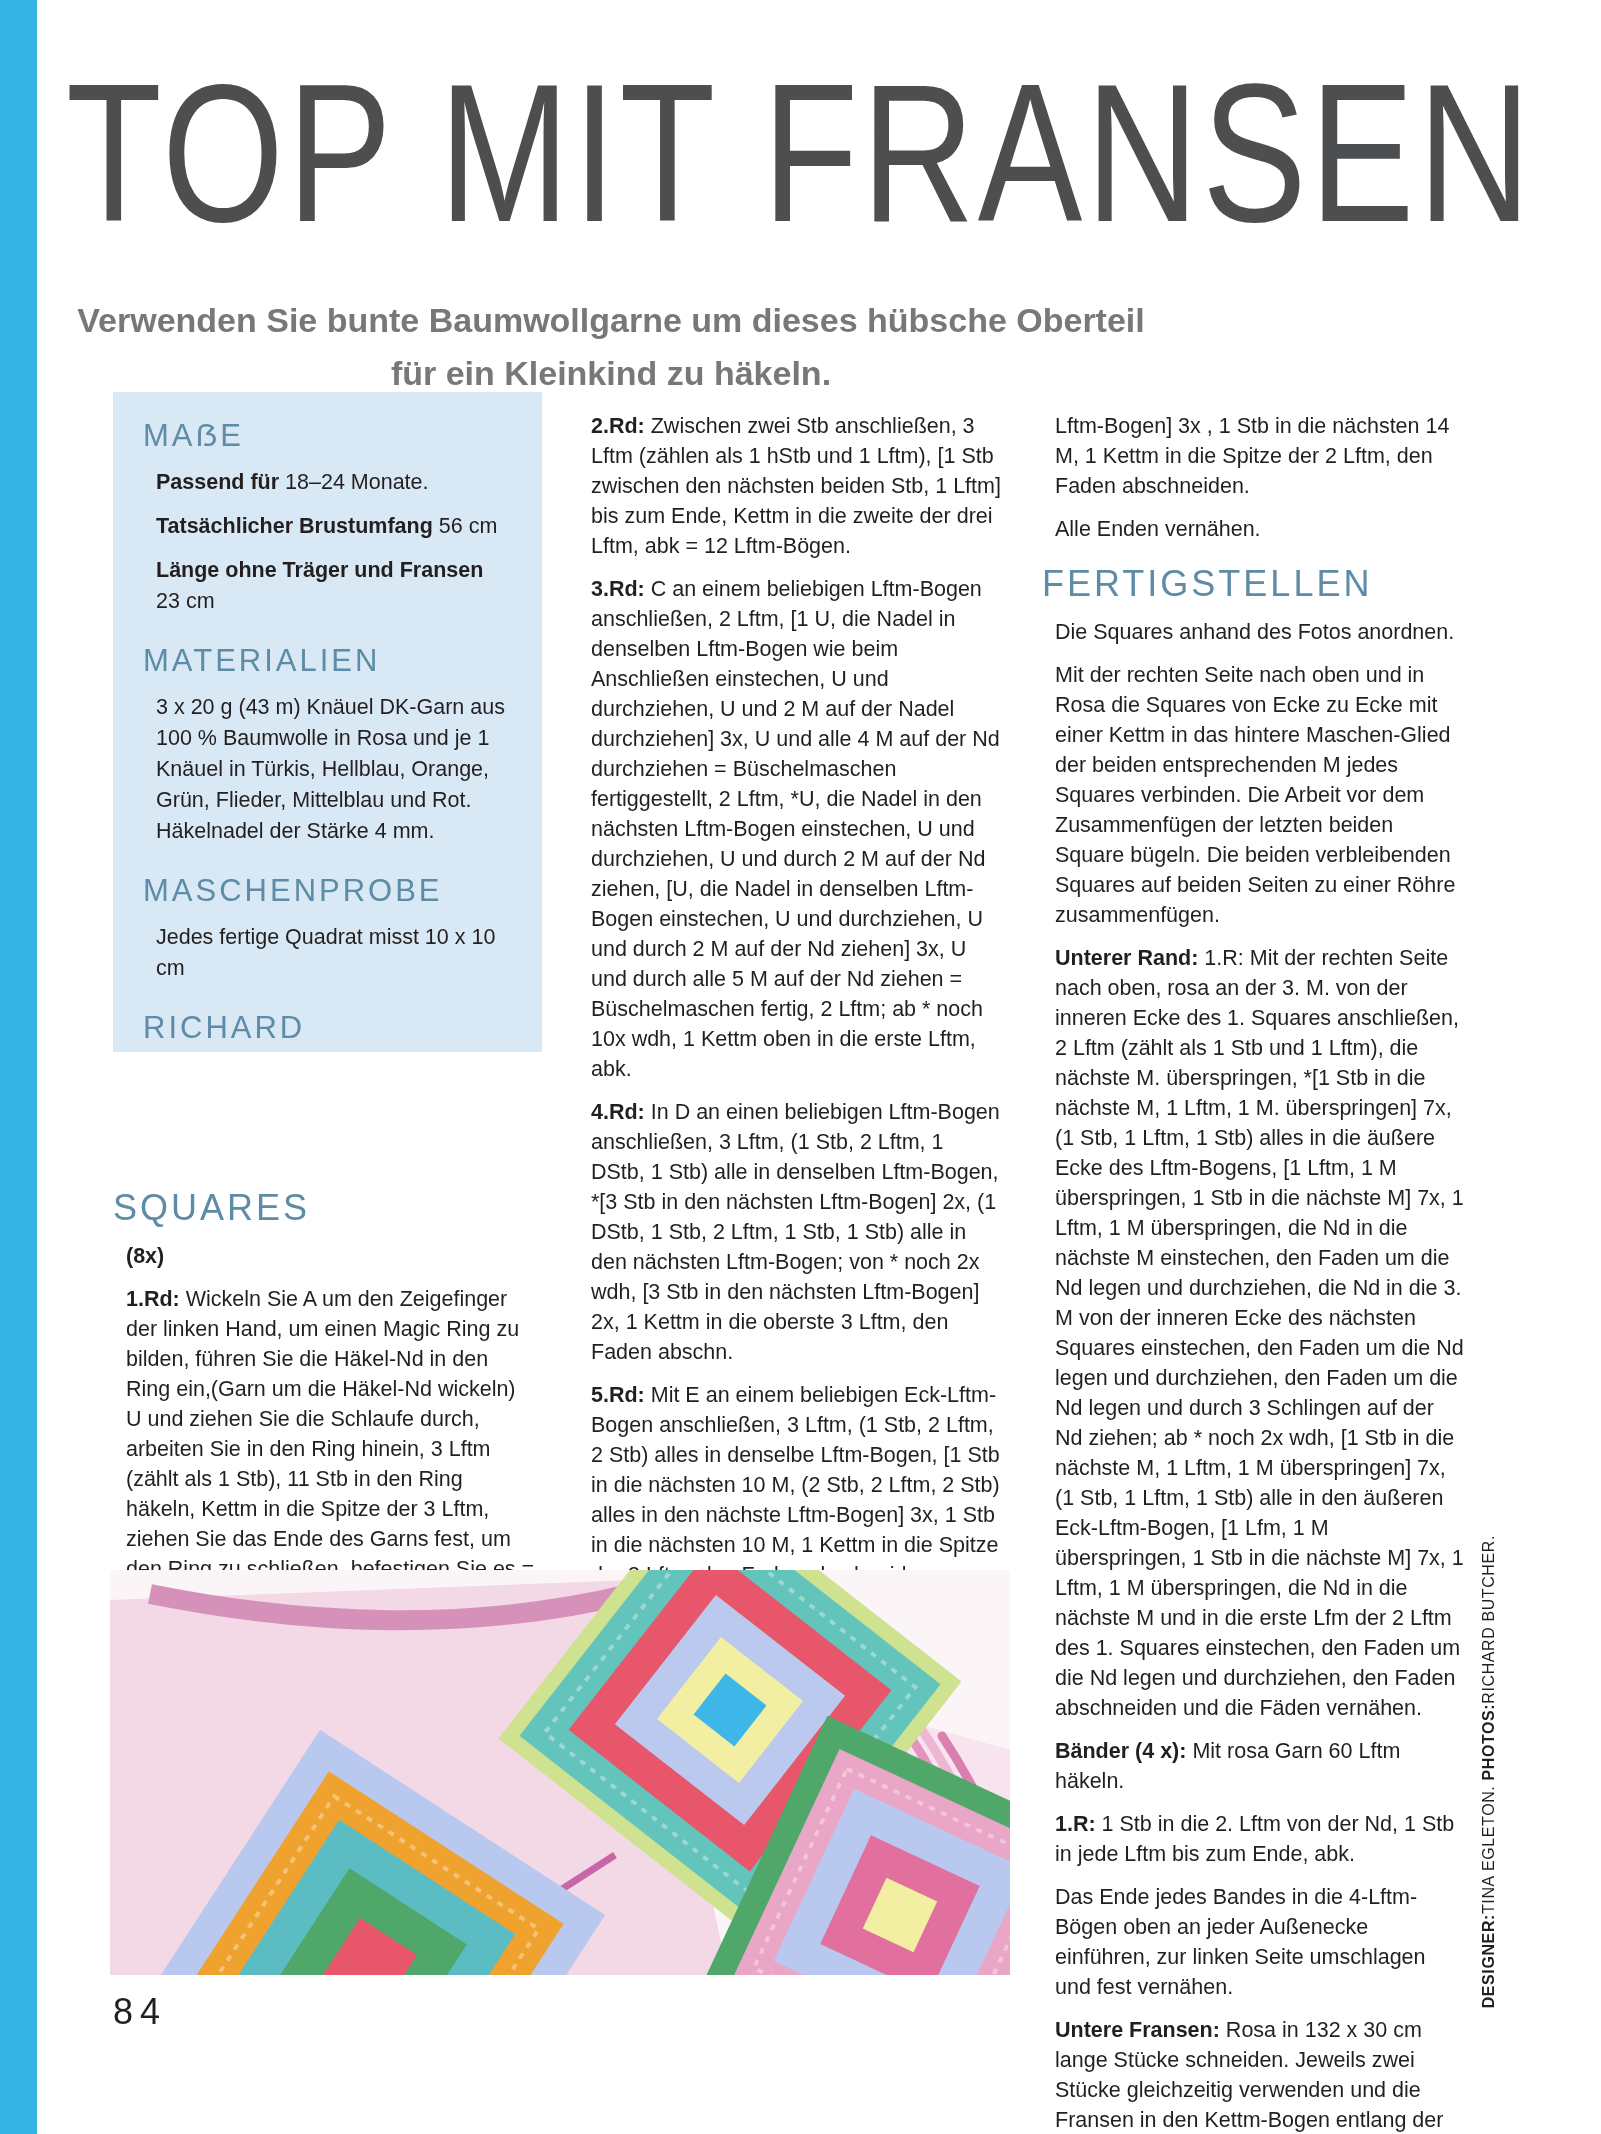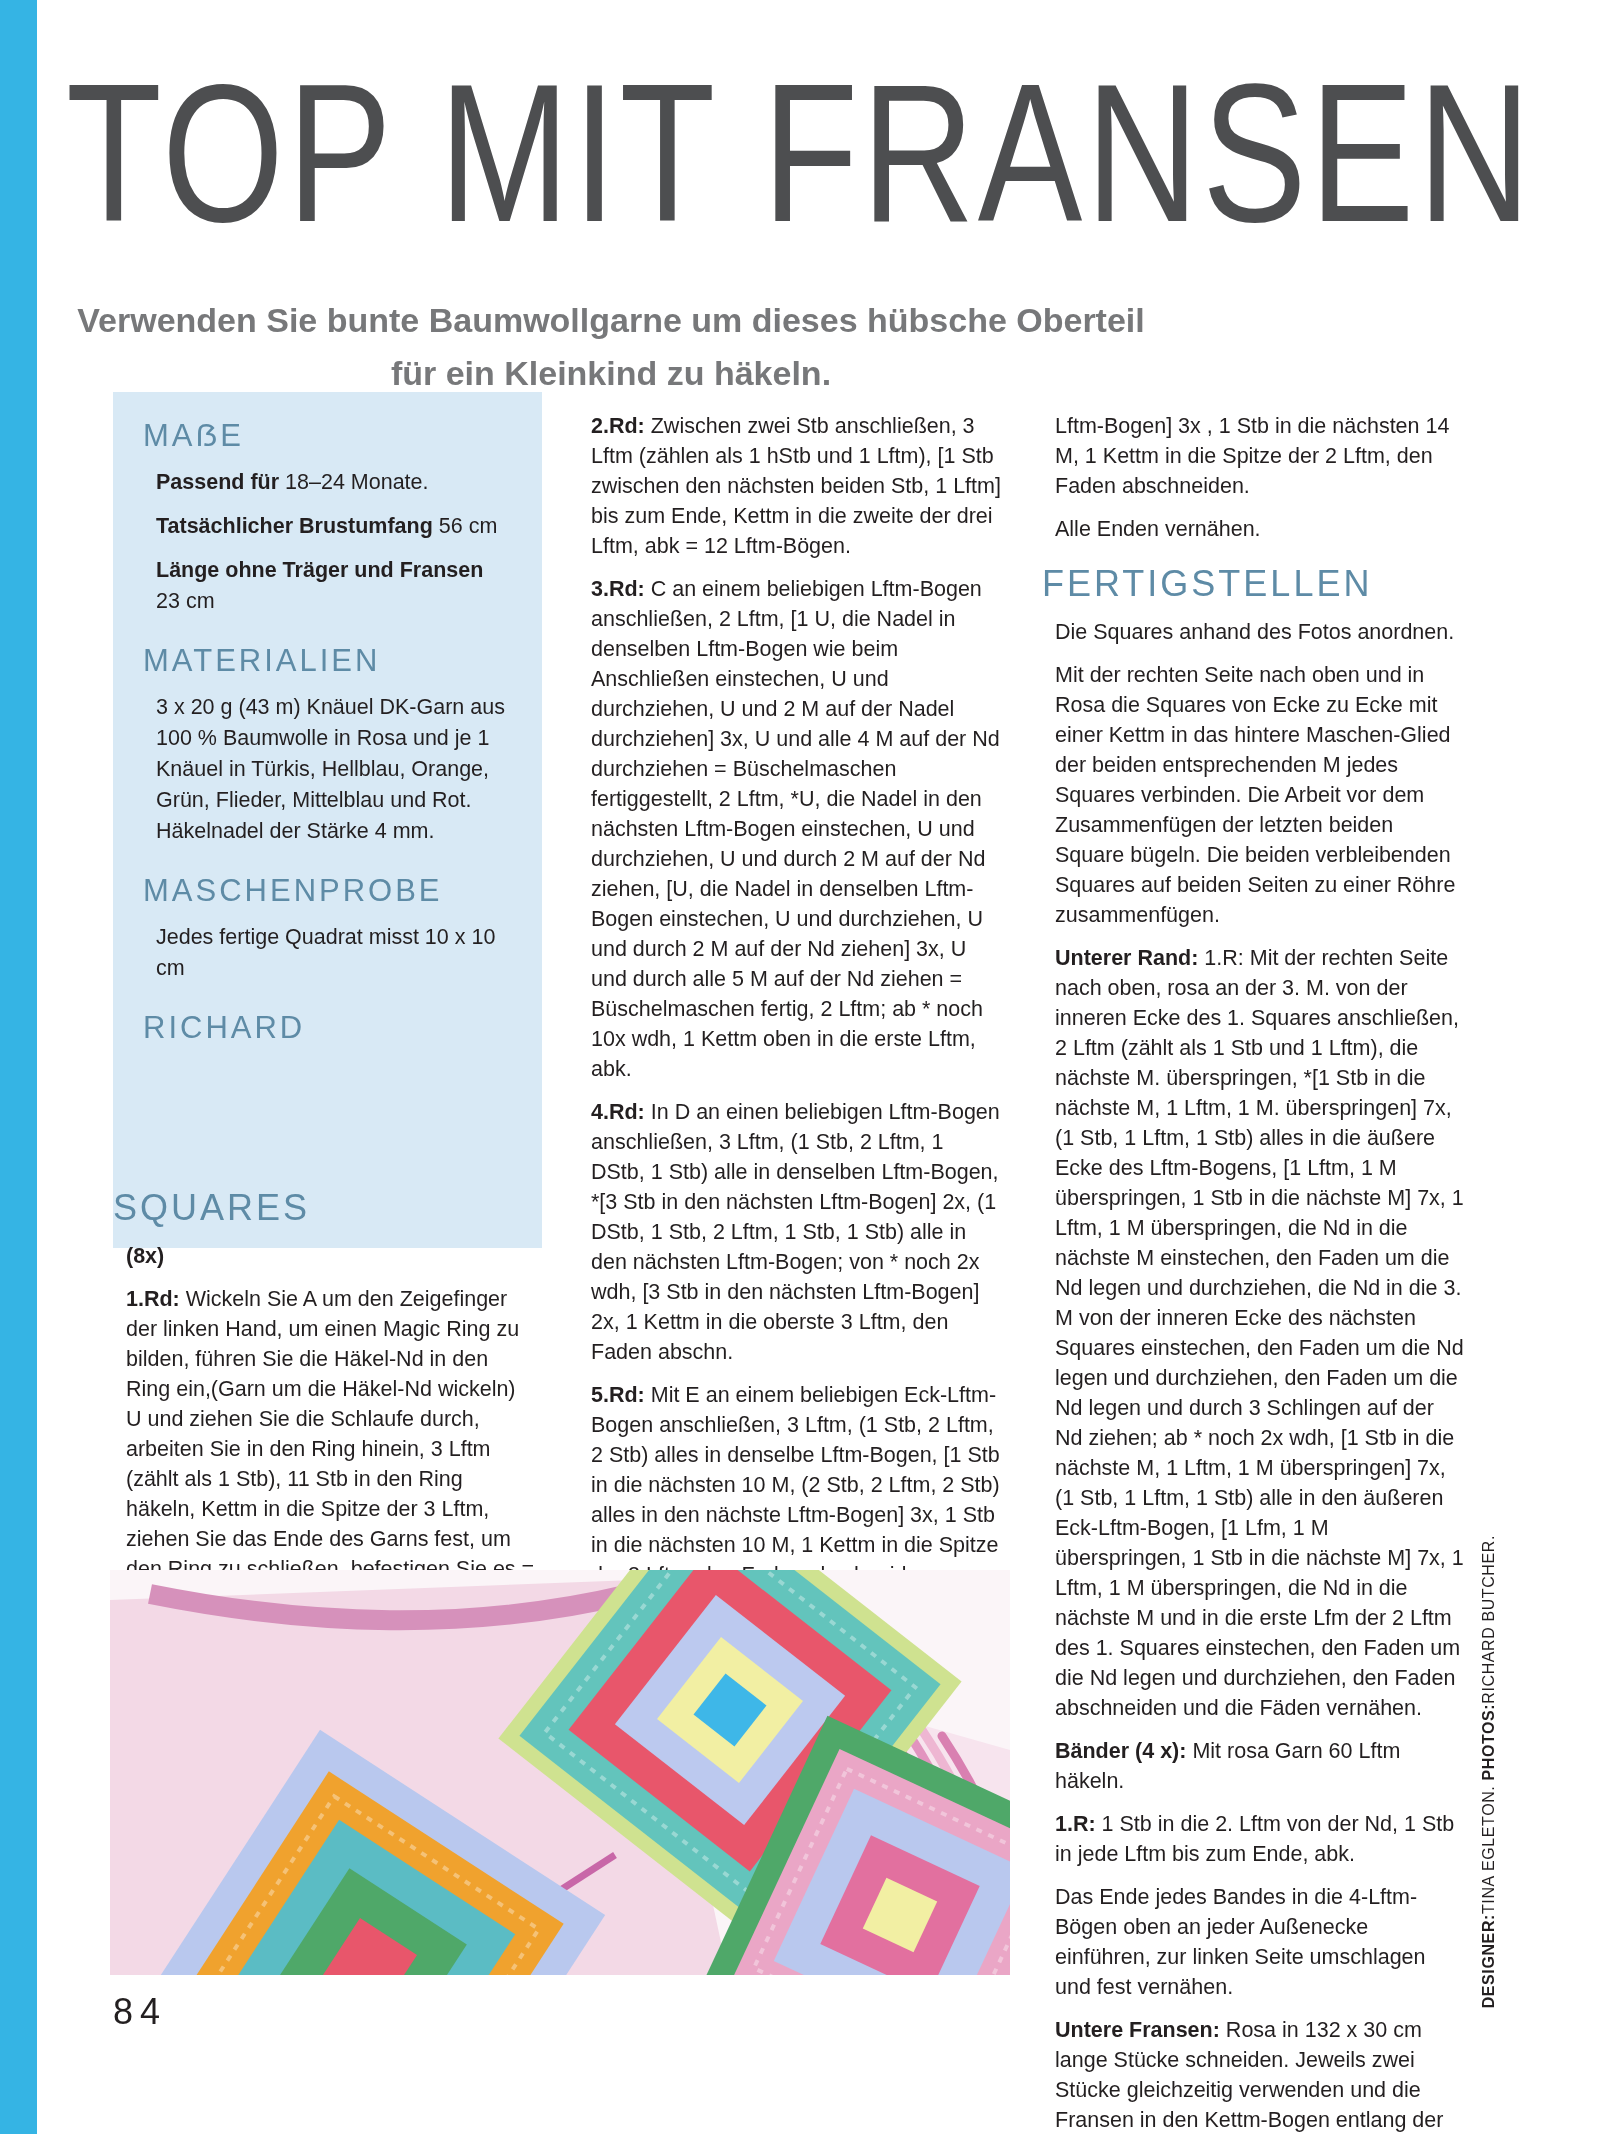--- a/index.html
+++ b/index.html
@@ -20,21 +20,21 @@
   .title{
     position:absolute;top:56px;left:800px;margin:0;line-height:1;
     font-size:196px;font-weight:300;color:var(--title);white-space:nowrap;
     letter-spacing:4px;transform:translateX(-50%) scaleX(0.8);
   }
   .subtitle{
     position:absolute;top:294px;left:37px;width:1148px;text-align:center;
     font-size:34px;line-height:53px;color:var(--sub);font-weight:700;
   }
   .infobox{
-    position:absolute;left:113px;top:392px;width:429px;height:856px;
+    position:absolute;left:113px;top:392px;width:429px;height:660px;
     background:var(--box);padding:26px 22px 12px 30px;
   }
   .infobox h3{
     font-size:31px;font-weight:400;color:var(--heading);
     letter-spacing:3px;margin:26px 0 10px 0;
   }
   .infobox h3:first-child{margin-top:0}
   .para{margin:13px;font-size:21.5px;line-height:31px;color:var(--ink)}
   .col{position:absolute;width:437px}
   .col .para{line-height:30px}

